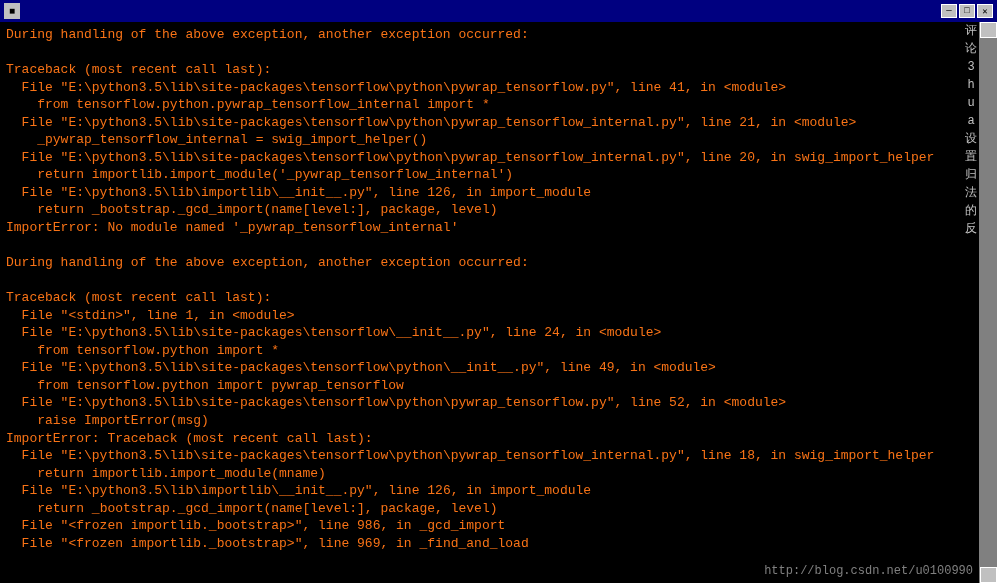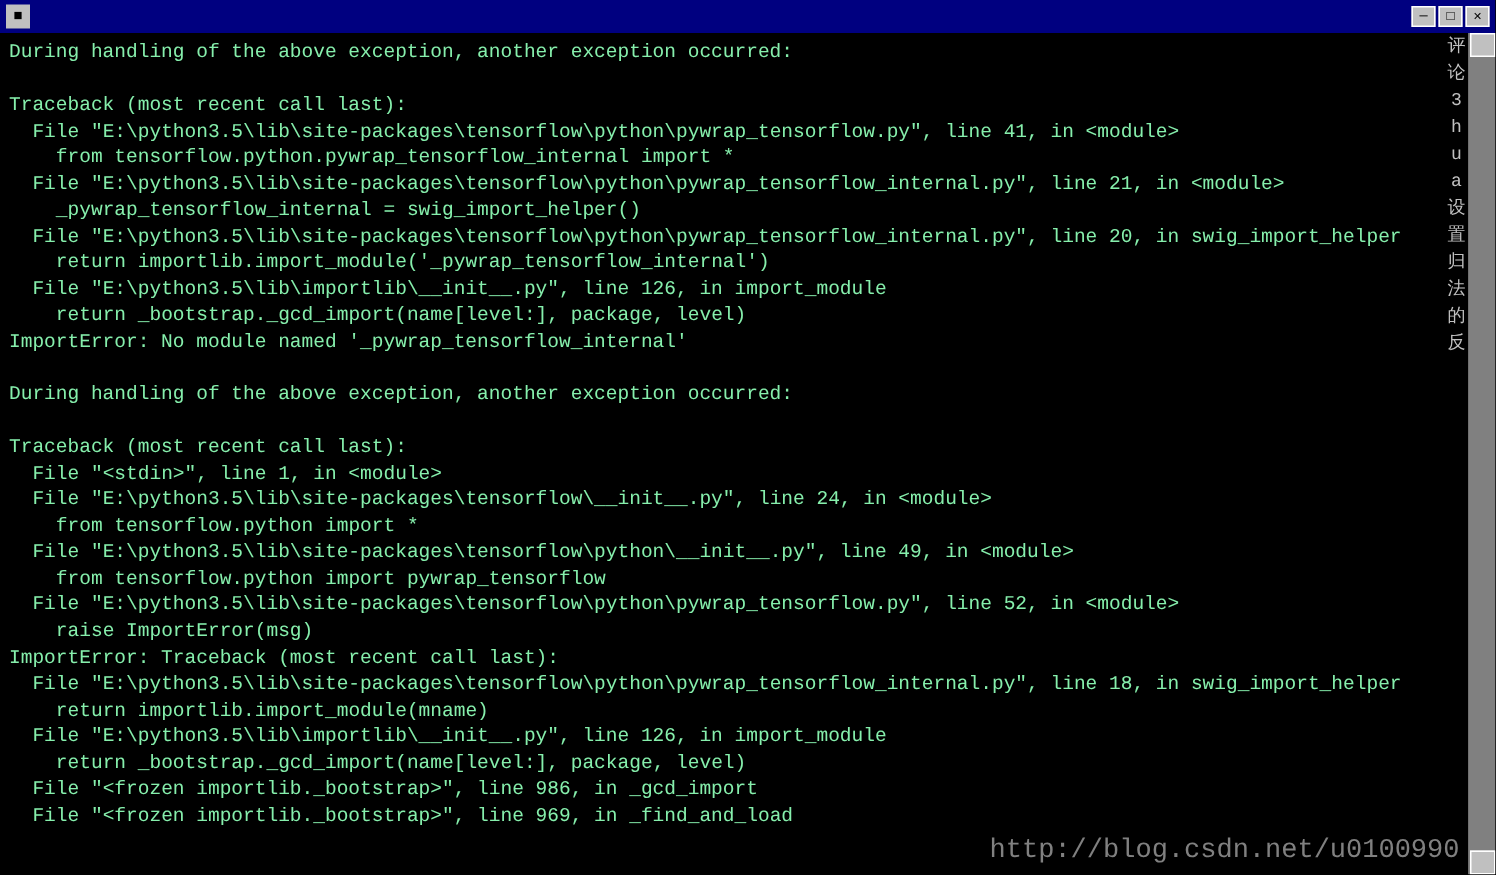--- a/index.html
+++ b/index.html
@@ -80,21 +80,21 @@
       line-height: 1.35;
       overflow: hidden;
       position: relative;
     }
 
     .console-area pre {
       font-family: 'Courier New', Courier, monospace;
       font-size: 13px;
       white-space: pre-wrap;
       word-break: break-all;
-      color: #86efac;
+      color: #f97316;
     }
 
     .sidebar-right {
       position: absolute;
       right: 0;
       top: 0;
       width: 18px;
       height: 100%;
       background: #c0c0c0;
       border-left: 1px solid #808080;
@@ -118,21 +118,21 @@
     .scroll-track {
       flex: 1;
       background: #808080;
     }
 
     .watermark {
       position: absolute;
       bottom: 4px;
       right: 24px;
       color: #808080;
-      font-size: 18px;
+      font-size: 12px;
     }
 
     .annotation-chars {
       position: absolute;
       right: 20px;
       top: 0;
       font-size: 12px;
       color: #c0c0c0;
       display: flex;
       flex-direction: column;

